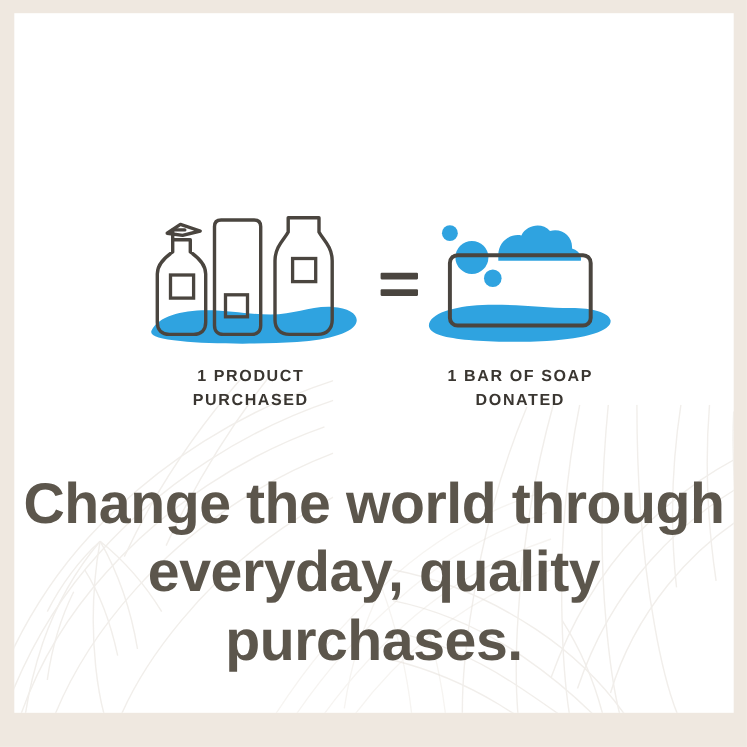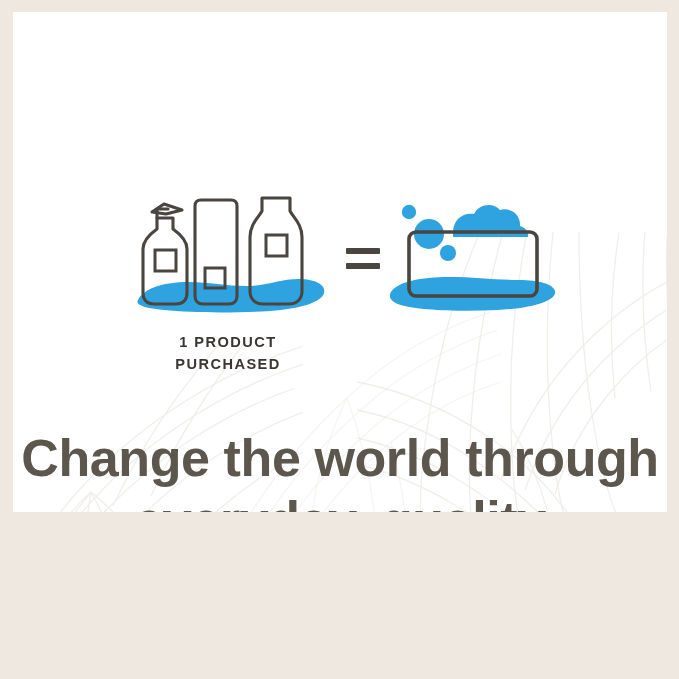--- a/index.html
+++ b/index.html
@@ -22,21 +22,21 @@
     height: 679px;
     background: #EFE8E0;
     box-sizing: border-box;
   }
 
   #canvas {
     position: absolute;
     left: 13px;
     top: 12px;
     width: 654px;
-    height: 500px;
+    height: 636px;
     background: #FFFFFF;
     overflow: hidden;
   }
 
   
   .leaf-art {
     position: absolute;
     pointer-events: none;
   }
   #leaf-left {
@@ -268,20 +268,22 @@
                      C10 90 34 85 62 85
                      C88 85 108 88 132 88
                      C152 88 166 92 168 99
                      C170 108 148 116 110 118
                      C72 120 30 118 14 113
                      C4 110 1 105 4 100 Z"></path>
 
             <rect x="22" y="40" width="128" height="64" rx="7" ry="7" fill="none" stroke="#4A453F" stroke-width="3.6"></rect>
           </svg>
         </div>
+        <div class="icon-caption">1 BAR OF SOAP
+DONATED</div>
       </div>
 
     </div>
 
     <div id="headline">Change the world through
 everyday, quality purchases.</div>
 
   </div>
 </div>
 

